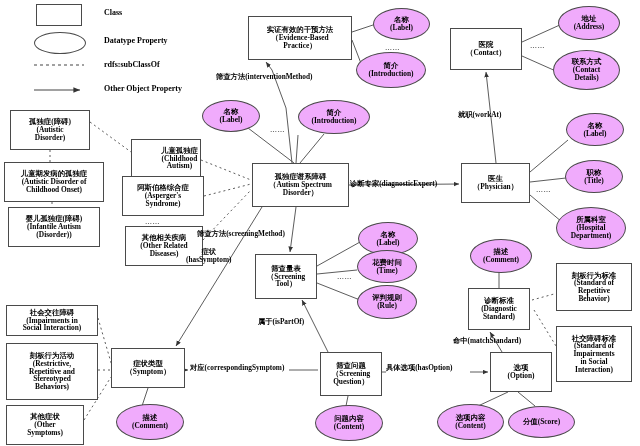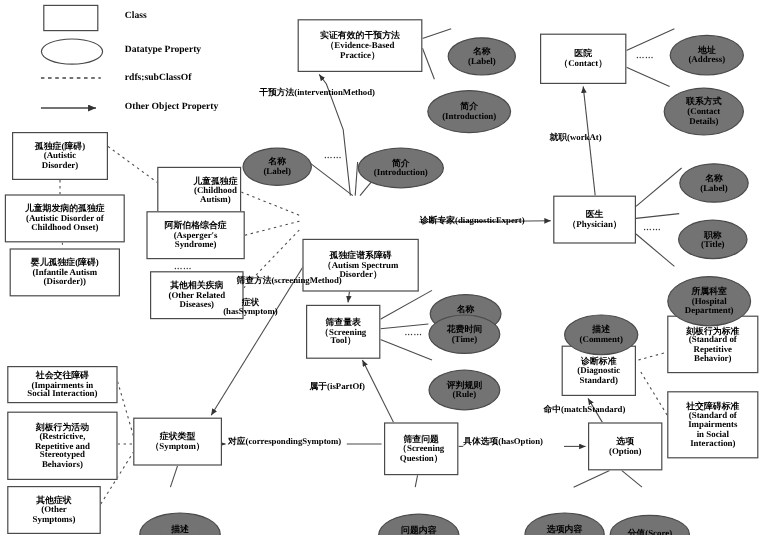--- a/index.html
+++ b/index.html
@@ -24,25 +24,24 @@
     z-index:3;
   }
   .cls{
     border:1px solid #4a4a4a;
     background:#ffffff;
     font-size:7.4px;
     padding:1px 1px;
   }
   .dtp{
     border:1px solid #4a4a4a;
-    background:#737373;
+    background:#f0abfc;
     border-radius:50%;
     font-size:7.4px;
     padding:0 2px;
-    margin-top:23px;
   }
   .edge-label{
     position:absolute;
     color:#000;
     font-weight:bold;
     font-size:7.3px;
     white-space:nowrap;
     background:transparent;
     z-index:4;
     line-height:1.05;
@@ -183,21 +182,21 @@
 Disorder)</span></div>
       <div class="node cls" style="left: 131px; top: 139px; width: 70px; height: 39px; padding-left: 28px;"><span>儿童孤独症
 (Childhood
 Autism)</span></div>
       <div class="node cls" style="left: 4px; top: 162px; width: 100px; height: 40px;"><span>儿童期发病的孤独症
 (Autistic Disorder of
 Childhood Onset)</span></div>
       <div class="node cls" style="left: 122px; top: 176px; width: 82px; height: 40px;"><span>阿斯伯格综合症
 (Asperger's
 Syndrome)</span></div>
-      <div class="node cls" style="left: 252px; top: 163px; width: 97px; height: 44px; margin-top: 36px;"><span>孤独症谱系障碍
+      <div class="node cls" style="left: 252px; top: 163px; width: 97px; height: 44px;"><span>孤独症谱系障碍
 （Autism Spectrum
 Disorder）</span></div>
       <div class="node cls" style="left: 461px; top: 163px; width: 69px; height: 40px; text-align: center;"><span>医生
 （Physician）</span></div>
       <div class="node cls" style="left: 8px; top: 207px; width: 92px; height: 40px;"><span>婴儿孤独症(障碍)
 (Infantile Autism
 (Disorder))</span></div>
       <div class="node cls" style="left: 125px; top: 226px; width: 78px; height: 40px;"><span>其他相关疾病
 (Other Related
 Diseases)</span></div>
@@ -249,34 +248,34 @@
 (Introduction)</span></div>
       <div class="node dtp" style="left: 566px; top: 113px; width: 58px; height: 33px;"><span>名称
 (Label)</span></div>
       <div class="node dtp" style="left: 565px; top: 160px; width: 58px; height: 33px;"><span>职称
 (Title)</span></div>
       <div class="node dtp" style="left: 358px; top: 222px; width: 60px; height: 33px;"><span>名称
 (Label)</span></div>
       <div class="node dtp" style="left: 556px; top: 207px; width: 70px; height: 42px;"><span>所属科室
 (Hospital
 Department)</span></div>
-      <div class="node dtp" style="left: 357px; top: 239px; width: 60px; height: 33px;"><span>花费时间
+      <div class="node dtp" style="left: 357px; top: 250px; width: 60px; height: 33px;"><span>花费时间
 (Time)</span></div>
       <div class="node dtp" style="left: 470px; top: 239px; width: 62px; height: 34px;"><span>描述
 (Comment)</span></div>
       <div class="node dtp" style="left: 357px; top: 285px; width: 60px; height: 34px;"><span>评判规则
 (Rule)</span></div>
       <div class="node dtp" style="left: 116px; top: 404px; width: 68px; height: 36px;"><span>描述
 (Comment)</span></div>
       <div class="node dtp" style="left: 315px; top: 405px; width: 68px; height: 36px;"><span>问题内容
 (Content)</span></div>
       <div class="node dtp" style="left: 437px; top: 404px; width: 67px; height: 36px;"><span>选项内容
 (Content)</span></div>
       <div class="node dtp" style="left: 508px; top: 406px; width: 67px; height: 32px;"><span>分值(Score)</span></div>
-      <div class="edge-label" style="left: 216px; top: 73px;">干预方法(interventionMethod)</div>
+      <div class="edge-label" style="left: 216px; top: 73px;">筛查方法(interventionMethod)</div>
       <div class="edge-label" style="left: 458px; top: 111px;">就职(workAt)</div>
       <div class="edge-label" style="left: 350px; top: 180px;">诊断专家(diagnosticExpert)</div>
       <div class="edge-label" style="left: 197px; top: 230px;">筛查方法(screeningMethod)</div>
       <div class="edge-label" style="left: 186px; top: 248px; white-space: pre-line;">症状
 (hasSymptom)</div>
       <div class="edge-label" style="left: 258px; top: 318px;">属于(isPartOf)</div>
       <div class="edge-label" style="left: 453px; top: 337px;">命中(matchStandard)</div>
       <div class="edge-label" style="left: 190px; top: 364px;">对应(correspondingSymptom)</div>
       <div class="edge-label" style="left: 386px; top: 364px;">具体选项(hasOption)</div>
       <div class="dots" style="left: 385px; top: 44px;">……</div>

